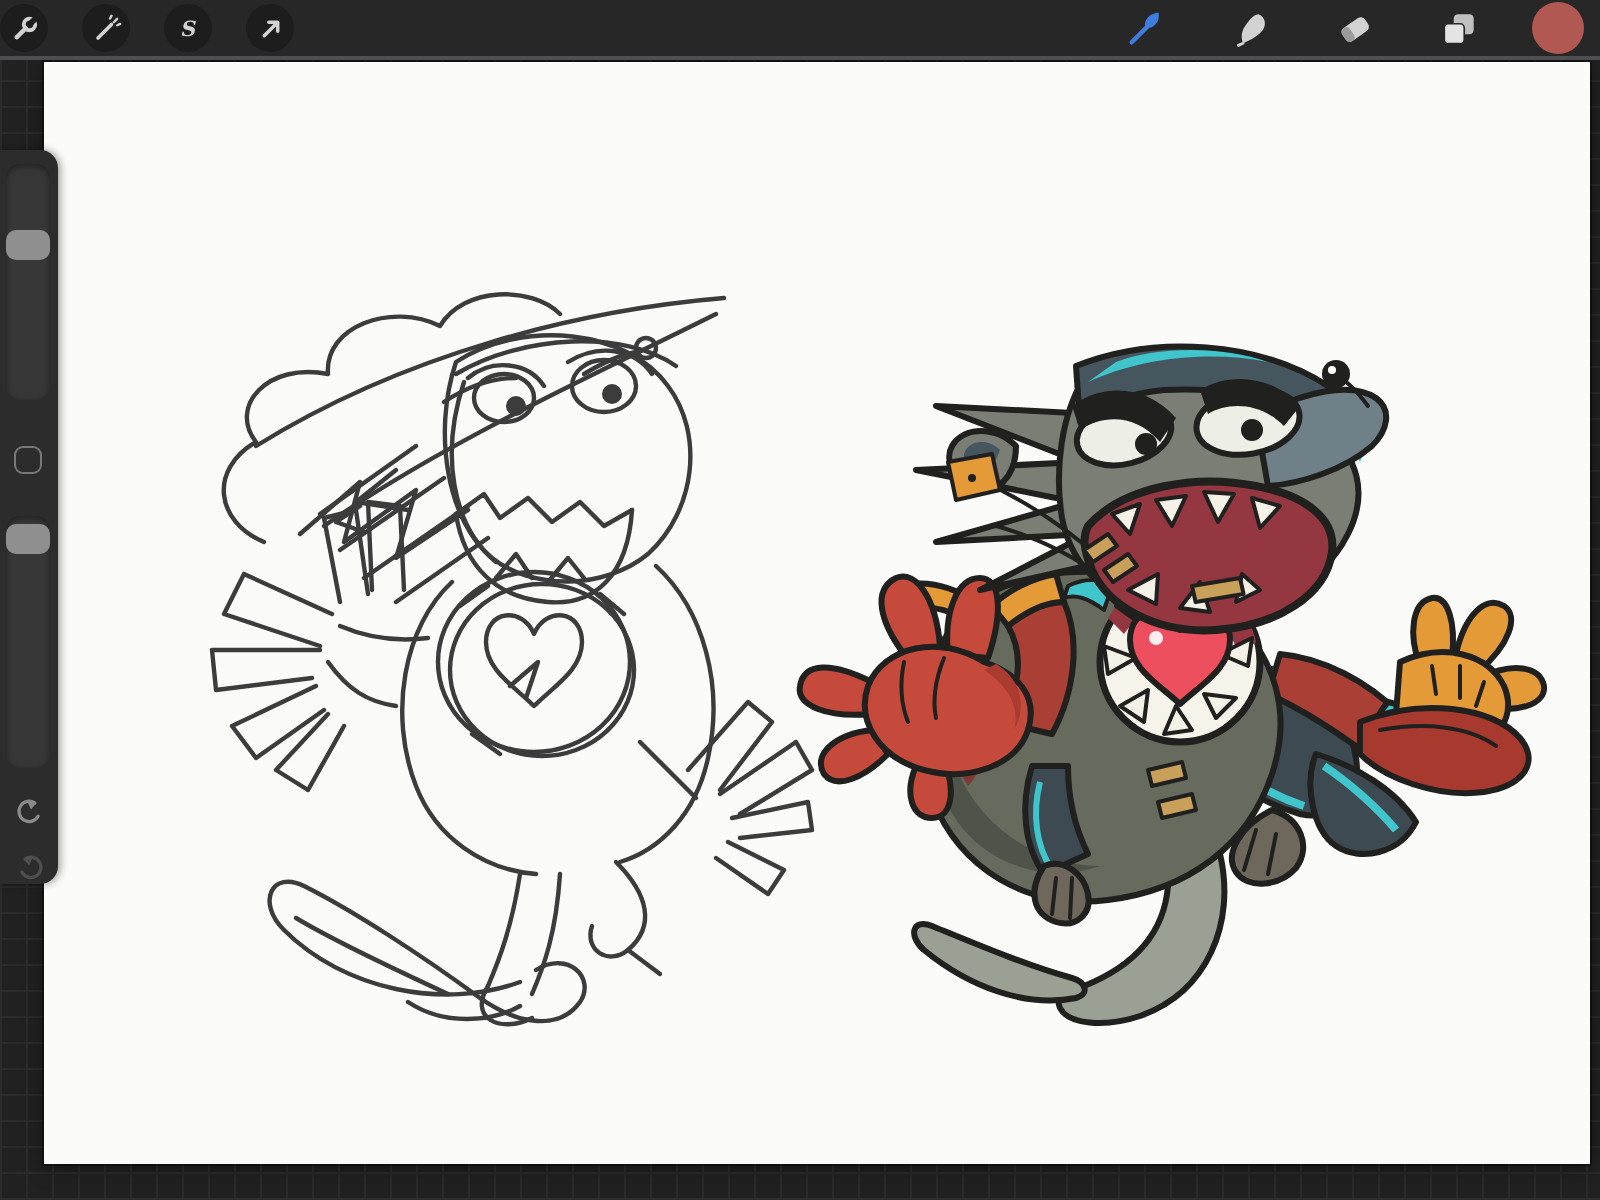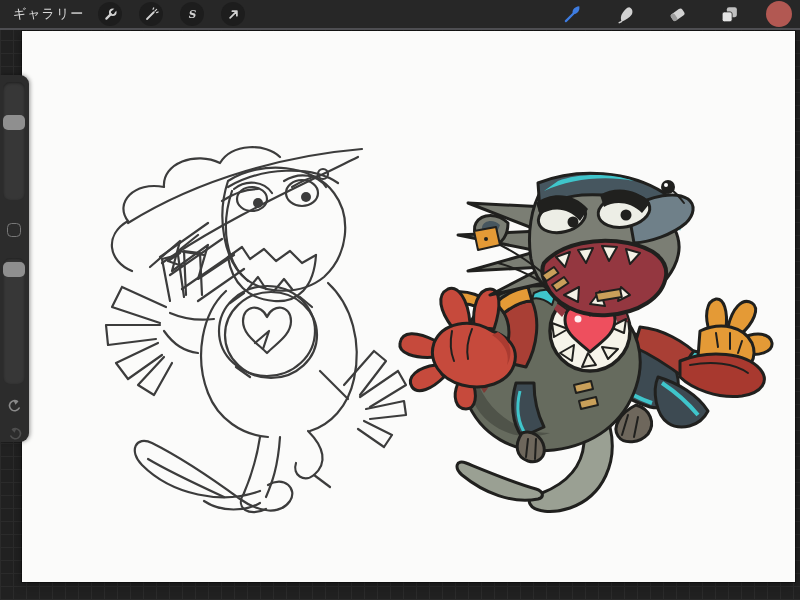--- a/index.html
+++ b/index.html
@@ -62,21 +62,20 @@
   .f-furd{fill:var(--fur-dark,#46565f);}  .f-snout{fill:var(--snout,#6f8089);}
   .f-teal{fill:var(--teal,#3fc5cb);}      .f-tan{fill:var(--tan,#c9a05a);}
   .f-glove{fill:var(--glove-red,#c64a3c);} .f-glovesh{fill:var(--glove-shadow,#aa3b31);}
   .f-eye{fill:var(--eye-white,#edeee6);}  .f-ink{fill:var(--ink,#20201e);}
   .icon{color:var(--icon-color,#d2d2d2);}
 </style>
 </head>
 <body>
 
 <div class="toolbar">
-  <button class="gallery">ギャラリー</button>
 
   <button class="tbtn" aria-label="wrench-icon">
     <svg class="icon" width="15" height="15" viewBox="0 0 20 20">
       <circle cx="13" cy="7" r="3.8" fill="none" stroke="currentColor" stroke-width="2.6"></circle>
       <line x1="13" y1="7" x2="17.5" y2="2.5" stroke="#1d1d1d" stroke-width="4"></line>
       <line x1="4.5" y1="15.5" x2="10.5" y2="9.5" stroke="currentColor" stroke-width="3" stroke-linecap="round"></line>
     </svg>
   </button>
   <button class="tbtn" aria-label="magic-wand-icon">
     <svg class="icon" width="15" height="15" viewBox="0 0 20 20">

